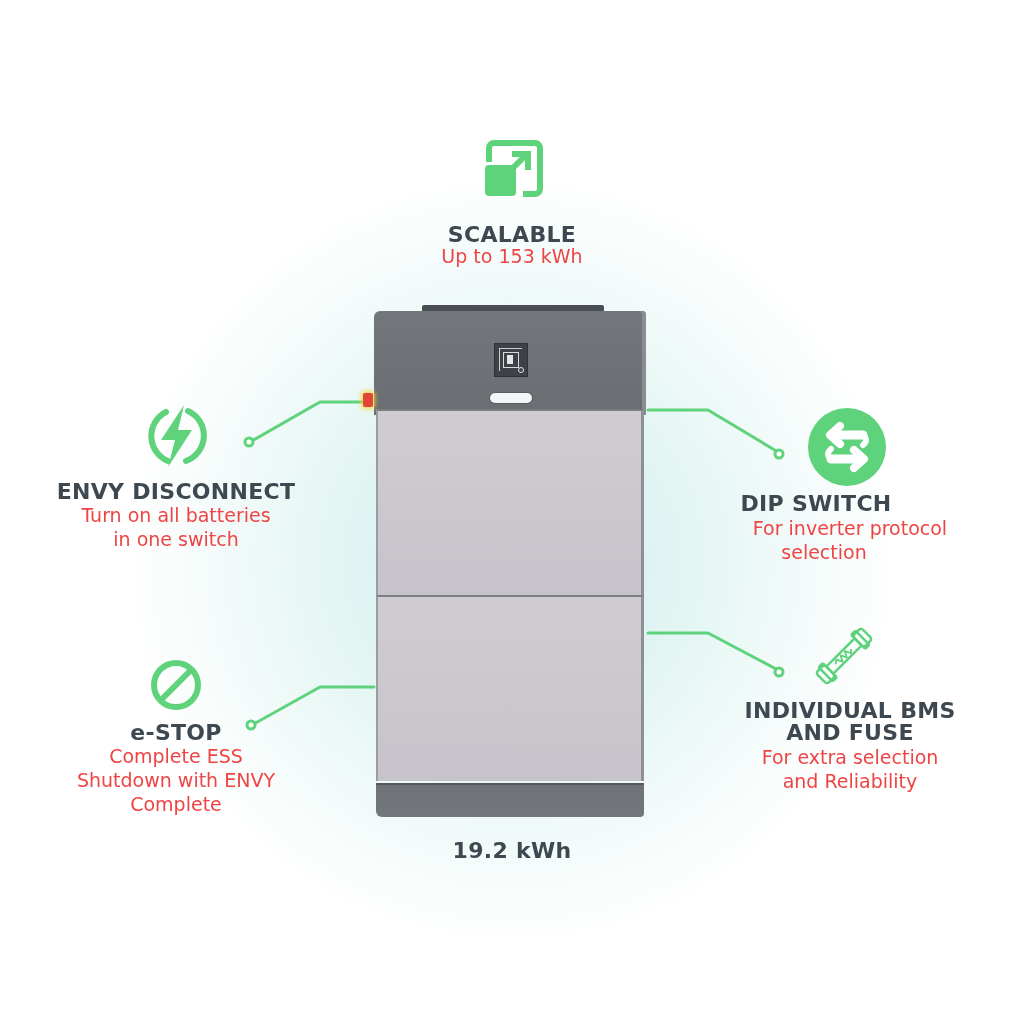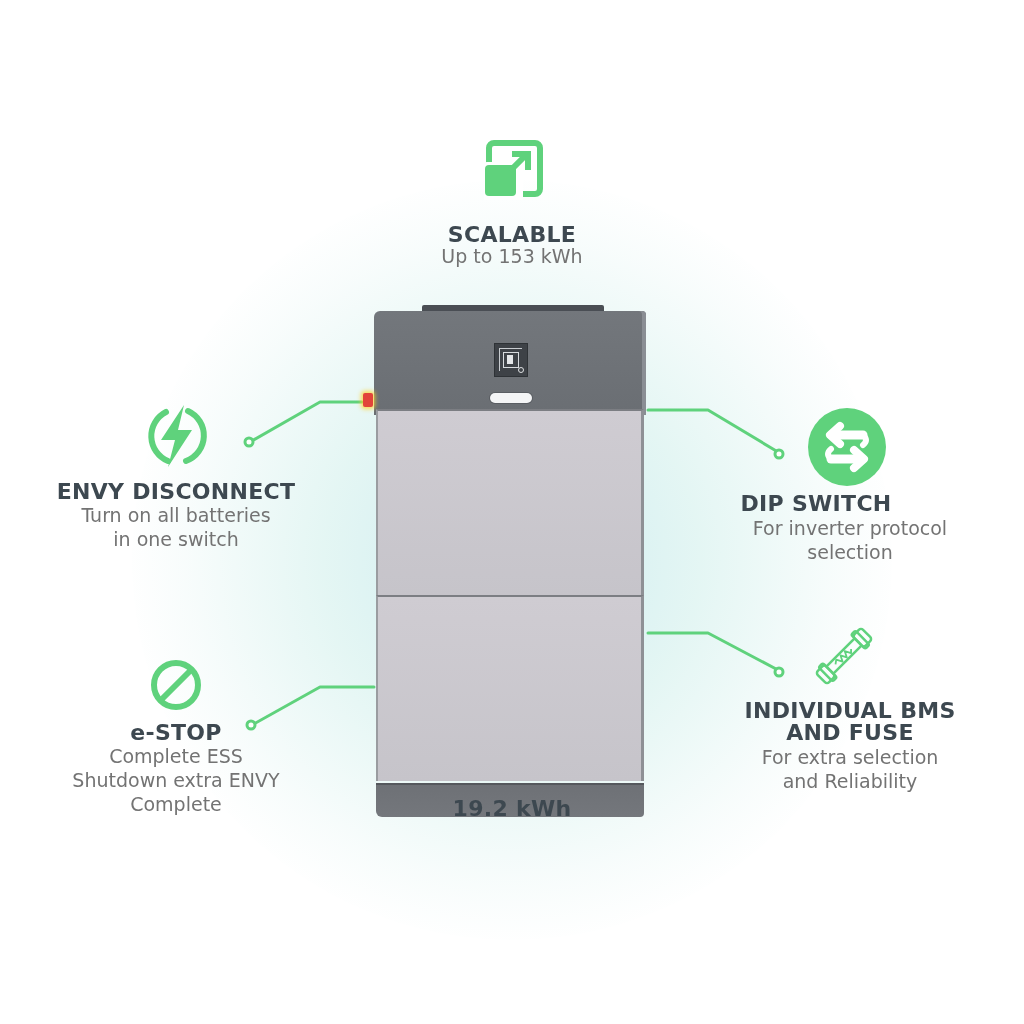--- a/index.html
+++ b/index.html
@@ -12,21 +12,21 @@
     position:absolute; left:512px; top:560px; width:760px; height:760px;
     margin-left:-380px; margin-top:-380px; border-radius:50%;
     background: radial-gradient(circle, rgba(196,232,238,0.85) 0%, rgba(210,240,236,0.6) 35%, rgba(230,246,244,0.3) 60%, rgba(255,255,255,0) 72%);
   }
   .abs { position:absolute; }
   .title {
     position:absolute; color:#3d4850; font-weight:bold; font-size:22px;
     text-align:center; letter-spacing:0.3px; line-height:22px;
   }
   .sub {
-    position:absolute; color:#737373; font-size:19px; text-align:center;
+    position:absolute; color:#ef4444; font-size:19px; text-align:center;
     line-height:23px; font-weight:normal;
   }
   
   .battery { position:absolute; left:372px; top:305px; width:276px; height:512px; }
   .bat-topedge { position:absolute; left:50px; top:0; width:182px; height:6px; background:#4a4e54; border-radius:2px 2px 0 0; }
   .bat-head {
     position:absolute; left:2px; top:6px; width:272px; height:104px;
     background:linear-gradient(180deg,#73777c 0%,#6a6e73 100%);
     border-radius:6px 4px 0 0; box-shadow: inset -4px 0 0 #8a8e94;
   }
@@ -103,37 +103,37 @@
 <div class="sub" style="left:36px;top:528px;width:280px">in one switch</div>
 
 <div class="abs" style="left:150px;top:659px">
   <svg width="52" height="52" viewBox="0 0 52 52">
     <circle cx="26" cy="26" r="22" fill="none" stroke="#5fd27c" stroke-width="6"></circle>
     <line x1="10" y1="42" x2="42" y2="10" stroke="#5fd27c" stroke-width="6"></line>
   </svg>
 </div>
 <div class="title" style="left:76px;top:722px;width:200px">e-STOP</div>
 <div class="sub" style="left:36px;top:745px;width:280px">Complete ESS</div>
-<div class="sub" style="left:36px;top:769px;width:280px">Shutdown extra ENVY</div>
+<div class="sub" style="left:36px;top:769px;width:280px">Shutdown with ENVY</div>
 <div class="sub" style="left:36px;top:793px;width:280px">Complete</div>
 
 <div class="abs" style="left:807px;top:407px">
   <svg width="80" height="80" viewBox="0 0 80 80">
     <circle cx="40" cy="40" r="39" fill="#5fd27c"></circle>
     <path d="M56 28 H26" stroke="#ffffff" stroke-width="9" stroke-linecap="round" fill="none"></path>
     <polyline points="33,19 23,28 33,37" stroke="#ffffff" stroke-width="8" stroke-linecap="round" stroke-linejoin="round" fill="none"></polyline>
     <path d="M56 28 Q62 33 56 38" stroke="#ffffff" stroke-width="6" fill="none" stroke-linecap="round"></path>
     <path d="M24 52 H54" stroke="#ffffff" stroke-width="9" stroke-linecap="round" fill="none"></path>
     <polyline points="47,43 57,52 47,61" stroke="#ffffff" stroke-width="8" stroke-linecap="round" stroke-linejoin="round" fill="none"></polyline>
     <path d="M24 52 Q18 47 24 42" stroke="#ffffff" stroke-width="6" fill="none" stroke-linecap="round"></path>
   </svg>
 </div>
 <div class="title" style="left:716px;top:493px;width:200px">DIP SWITCH</div>
 <div class="sub" style="left:720px;top:517px;width:260px">For inverter protocol</div>
-<div class="sub" style="left:720px;top:541px;width:260px">selection</div>
+<div class="sub" style="left:694px;top:541px;width:260px">selection</div>
 
 <div class="abs" style="left:810px;top:622px">
   <svg width="68" height="68" viewBox="0 0 68 68">
     <g transform="rotate(-45 34 34)" fill="none" stroke="#5fd27c" stroke-width="2.5" stroke-linejoin="round">
       <rect x="2" y="26" width="12" height="16" rx="3"></rect>
       <rect x="8" y="24" width="6" height="20" rx="2"></rect>
       <rect x="54" y="26" width="12" height="16" rx="3"></rect>
       <rect x="54" y="24" width="6" height="20" rx="2"></rect>
       <line x1="14" y1="29" x2="54" y2="29"></line>
       <line x1="14" y1="39" x2="54" y2="39"></line>
@@ -156,13 +156,13 @@
         <div class="dot"></div>
     </div>
     <div class="bat-slot"></div>
   </div>
   <div class="estop-knob"></div>
   <div class="bat-module" style="top:104px"></div>
   <div class="bat-module" style="top:290px"></div>
   <div class="bat-foot"></div>
 </div>
 
-<div class="title" style="left:402px;top:798px;width:220px">19.2 kWh</div>
+<div class="title" style="left:402px;top:840px;width:220px">19.2 kWh</div>
 
 </body></html>

